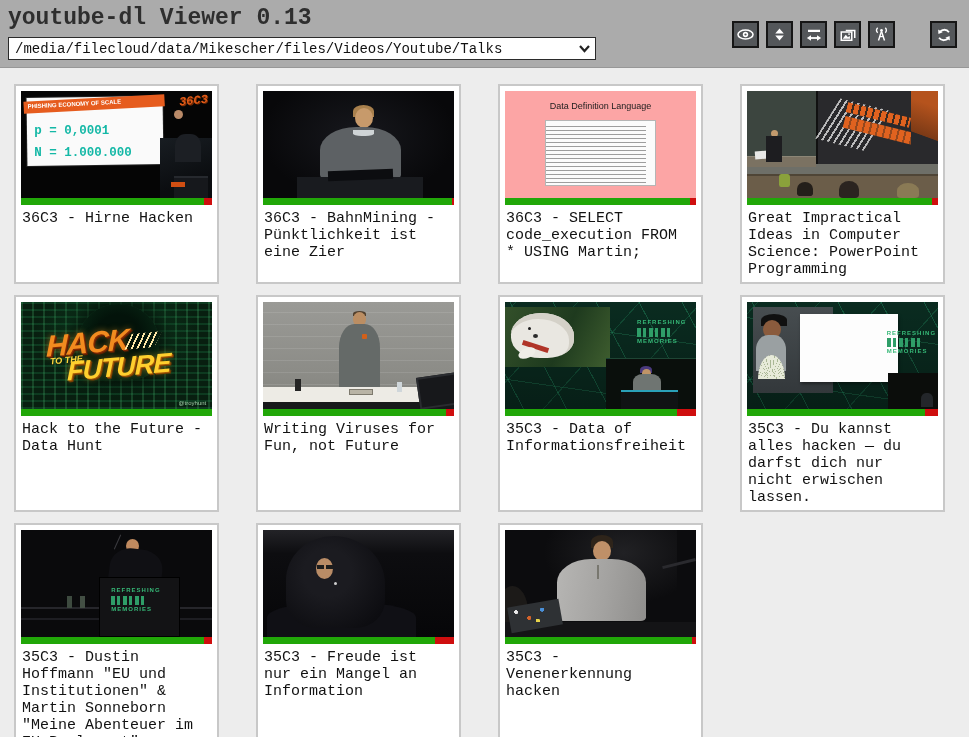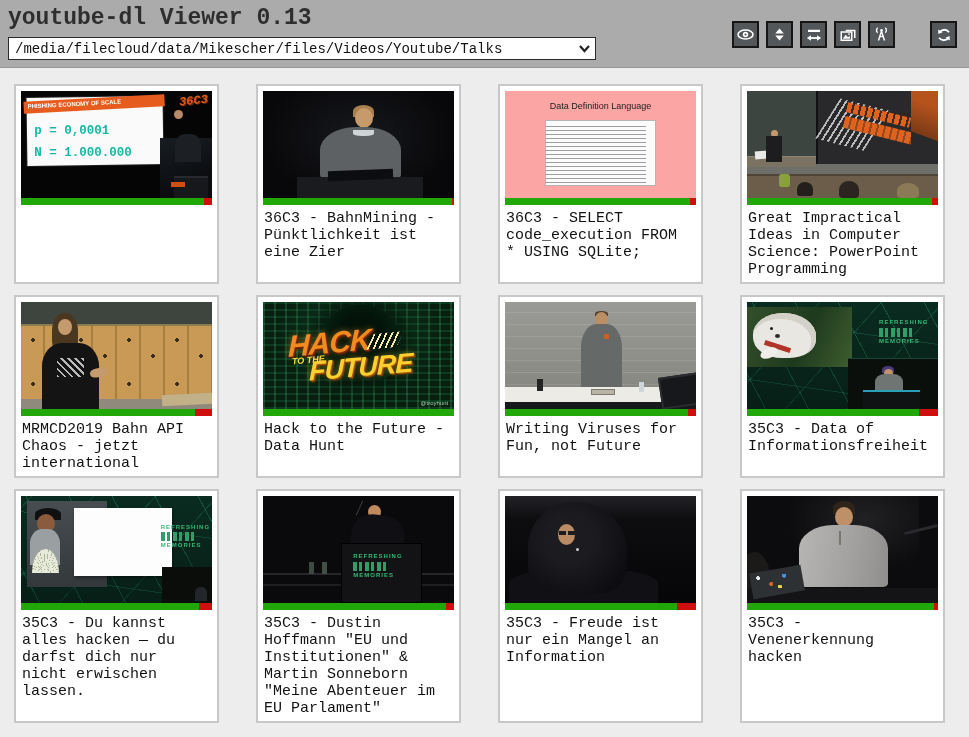--- a/index.html
+++ b/index.html
@@ -348,20 +348,21 @@
         <div class="abs logo36">36C3</div>
         <div class="abs inset"></div>
         <div class="abs spk-head"></div>
         <div class="abs spk-body"></div>
         <div class="abs spk-pod"></div>
         <div class="abs pod-logo"></div>
       </div>
       <div class="progress">
           <div class="bar-green" style="width: 96%;"></div>
         </div>
+      <div class="title">36C3 - Hirne Hacken</div>
     </article>
 
     <article class="card">
       <div class="thumb t2">
         <div class="abs hair"></div>
         <div class="abs head"></div>
         <div class="abs body"></div>
         <div class="abs collar"></div>
         <div class="abs podium"></div>
         <div class="abs laptop"></div>
@@ -373,21 +374,21 @@
     </article>
 
     <article class="card">
       <div class="thumb t3">
         <div class="abs stitle">Data Definition Language</div>
         <div class="abs code"></div>
       </div>
       <div class="progress">
           <div class="bar-green" style="width: 97%;"></div>
         </div>
-      <div class="title">36C3 - SELECT code_execution FROM * USING SQLite;</div>
+      <div class="title">36C3 - SELECT code_execution FROM * USING Martin;</div>
     </article>
 
     <article class="card">
       <div class="thumb t4">
         <div class="abs board"></div>
         <div class="abs screen"></div>
         <div class="abs streak"></div>
         <div class="abs pixrow1"></div>
         <div class="abs pixrow2"></div>
         <div class="abs orange-corner"></div>
@@ -400,37 +401,20 @@
         <div class="abs h1"></div>
         <div class="abs h2"></div>
         <div class="abs h3"></div>
       </div>
       <div class="progress">
           <div class="bar-green" style="width: 97%;"></div>
         </div>
       <div class="title">Great Impractical Ideas in Computer Science: PowerPoint Programming</div>
     </article>
 
-    <article class="card">
-      <div class="thumb t5">
-        <div class="abs board"></div>
-        <div class="abs dots"></div>
-        <div class="abs counter"></div>
-        <div class="abs deskr"></div>
-        <div class="abs hair"></div>
-        <div class="abs face"></div>
-        <div class="abs shirt"></div>
-        <div class="abs print"></div>
-        <div class="abs arm"></div>
-      </div>
-      <div class="progress">
-          <div class="bar-green" style="width: 91%;"></div>
-        </div>
-      <div class="title">MRMCD2019 Bahn API Chaos - jetzt international</div>
-    </article>
 
     <article class="card">
       <div class="thumb t6">
         <div class="abs hood"></div>
         <div class="abs hack">HACK</div>
         <div class="abs stripes"></div>
         <div class="abs tothe">TO
 THE</div>
         <div class="abs future">FUTURE</div>
         <div class="abs credit">@troyhunt</div>

